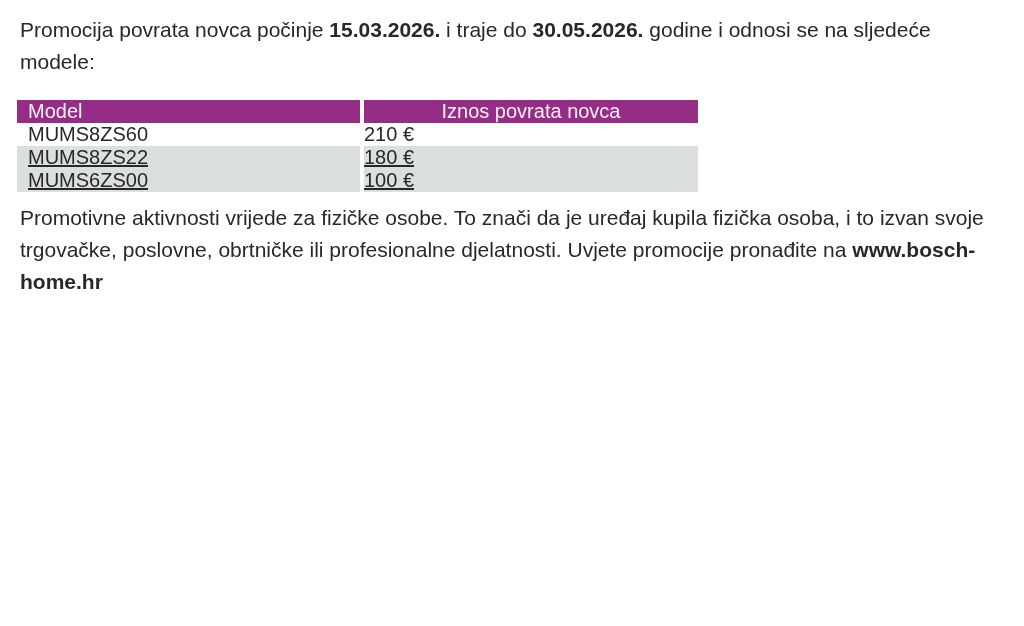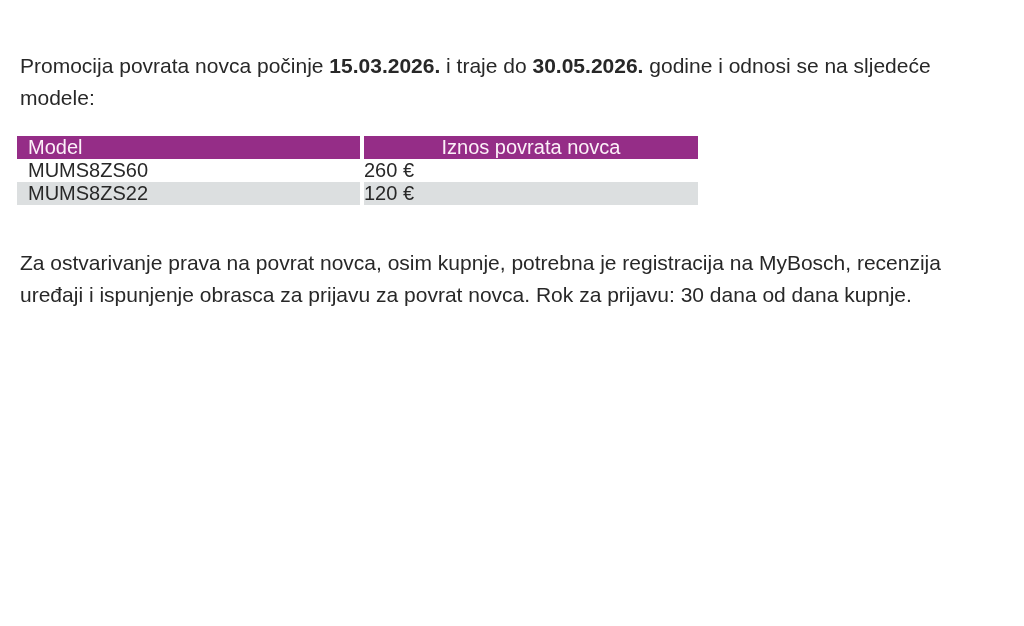--- a/index.html
+++ b/index.html
@@ -10,21 +10,21 @@
     --page_bg:#ffffff;
   }
   html,body{margin:0;padding:0;}
   body{
     width:1024px;height:626px;
     background:var(--page_bg);
     color:var(--text_color);
     font-family:"Liberation Sans",sans-serif;
     overflow:hidden;
   }
-  .page{padding:14px 20px 0 20px;margin-top:36px;}
+  .page{padding:14px 20px 0 20px;}
   .para{
     font-size:21px;
     line-height:32px;
     margin:0;
     max-width:988px;
   }
   .para b{font-weight:700;}
   .cashback{
     border-collapse:collapse;
     table-layout:fixed;
@@ -47,46 +47,50 @@
   .cashback th:first-child,
   .cashback td:first-child{
     text-align:left;
     padding-left:11px;
     border-right:4px solid #ffffff;
   }
   .cashback th:last-child,
   .cashback td:last-child{
   }
   .cashback td{height:16px;}
-  .cashback tr.alt td{background:var(--row_alt_bg);}
+  .cashback tr.alt td{background:var(--row_alt_bg);text-decoration:underline;}
   .terms{margin-top:42px;}
   .eligibility{margin-top:10px;}
 </style>
 </head>
 <body>
 
 <div class="page">
 
   <p class="para intro"><span>Promocija povrata novca počinje </span><b>15.03.2026.</b><span> i traje do </span><b>30.05.2026.</b><span> godine i odnosi se na sljedeće modele:</span></p>
 
   <table class="cashback">
     <thead>
       <tr>
         <th class="col-model">Model</th>
         <th class="col-amount">Iznos povrata novca</th>
       </tr>
     </thead>
     <tbody>
         <tr>
           <td>MUMS8ZS60</td>
-          <td>260 €</td>
+          <td>210 €</td>
         </tr>
         <tr class="alt">
           <td>MUMS8ZS22</td>
-          <td>120 €</td>
+          <td>180 €</td>
+        </tr>
+        <tr class="alt">
+          <td>MUMS6ZS00</td>
+          <td>100 €</td>
         </tr>
       </tbody>
   </table>
 
-  <p class="para terms">Za ostvarivanje prava na povrat novca, osim kupnje, potrebna je registracija na MyBosch, recenzija uređaji i ispunjenje obrasca za prijavu za povrat novca. Rok za prijavu: 30 dana od dana kupnje.</p>
 
+  <p class="para eligibility"><span>Promotivne aktivnosti vrijede za fizičke osobe. To znači da je uređaj kupila fizička osoba, i to izvan svoje trgovačke, poslovne, obrtničke ili profesionalne djelatnosti. Uvjete promocije pronađite na </span><b>www.bosch-home.hr</b></p>
 
 </div>
 
 </body></html>

